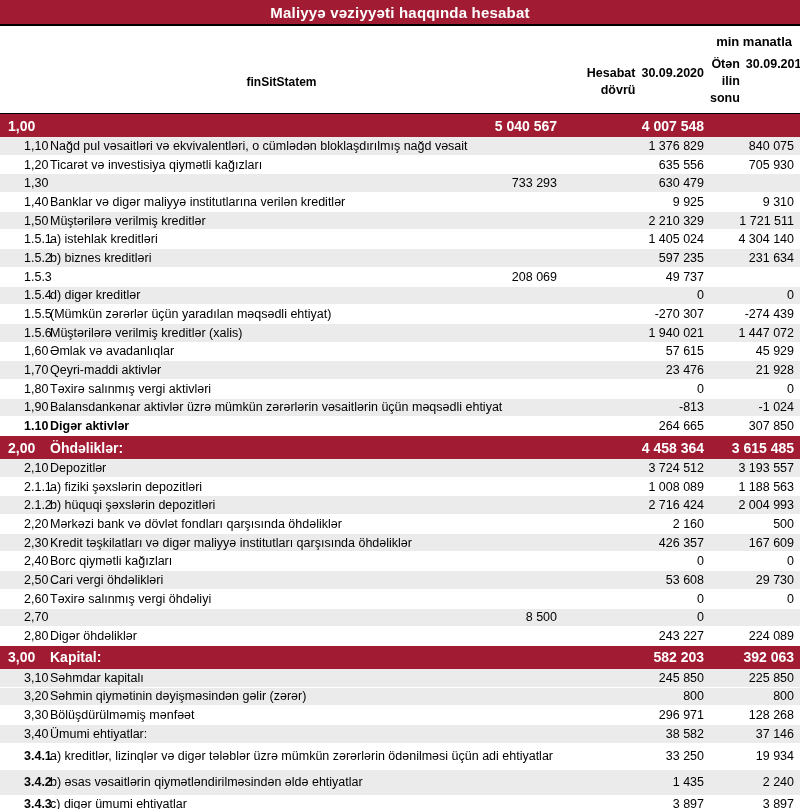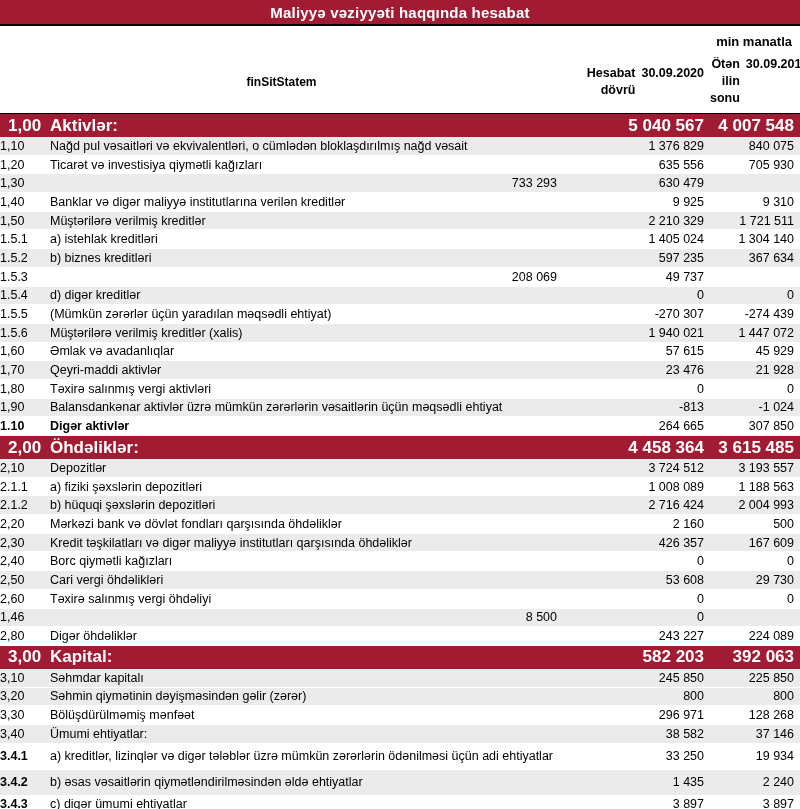--- a/index.html
+++ b/index.html
@@ -51,33 +51,33 @@
     font-size:12.5px;font-weight:bold;line-height:17px;
   }
 
   .row{
     display:grid;
     grid-template-columns:50px 1fr 147px 90px;
     align-items:center;
     min-height:18.7px;
     font-size:12.5px;
   }
-  .row .code{padding-left:0;}
+  .row .code{padding-left:24px;}
   .row .label{padding-right:4px;}
   .row .num{text-align:right;padding-right:6px;white-space:nowrap;}
   .data-row{border-bottom:1px solid #fff;}
   .data-row.shaded{background:var(--rowalt);}
   .data-row.tall{min-height:26px;}
   .b{font-weight:bold;}
 
   .section-row{
     background:var(--accent);
     color:#fff;
     min-height:23px;
-    font-size:17px;
+    font-size:14px;
     font-weight:bold;
   }
   .section-row .code{padding-left:8px;}
   .total-row{
     border-top:1px solid #000;
     border-bottom:2px solid #000;
     min-height:21px;
   }
 </style>
 </head>
@@ -99,21 +99,20 @@
     </div>
     <div class="hb-col">
       <div class="hb-label">Ötən ilin sonu</div>
       <div class="hb-date">30.09.2019</div>
     </div>
   </div>
 
   <div>
       <div class="row section-row">
         <div class="code">1,00</div>
-        <div class="label">Aktivlər:</div>
         <div class="num">5 040 567</div>
         <div class="num">4 007 548</div>
       </div>
       <div class="row data-row shaded">
         <div class="code">1,10</div>
         <div class="label">Nağd pul vəsaitləri və  ekvivalentləri, o cümlədən bloklaşdırılmış nağd vəsait</div>
         <div class="num">1 376 829</div>
         <div class="num">840 075</div>
       </div>
       <div class="row data-row">
@@ -136,27 +135,27 @@
       <div class="row data-row shaded">
         <div class="code">1,50</div>
         <div class="label">Müştərilərə verilmiş kreditlər</div>
         <div class="num">2 210 329</div>
         <div class="num">1 721 511</div>
       </div>
       <div class="row data-row">
         <div class="code">1.5.1</div>
         <div class="label">a) istehlak kreditləri</div>
         <div class="num">1 405 024</div>
-        <div class="num">1 304 140</div>
+        <div class="num">4 304 140</div>
       </div>
       <div class="row data-row shaded">
         <div class="code">1.5.2</div>
         <div class="label">b) biznes kreditləri</div>
         <div class="num">597 235</div>
-        <div class="num">367 634</div>
+        <div class="num">231 634</div>
       </div>
       <div class="row data-row">
         <div class="code">1.5.3</div>
         <div class="num">208 069</div>
         <div class="num">49 737</div>
       </div>
       <div class="row data-row shaded">
         <div class="code">1.5.4</div>
         <div class="label">d) digər kreditlər</div>
         <div class="num">0</div>
@@ -252,21 +251,21 @@
         <div class="num">53 608</div>
         <div class="num">29 730</div>
       </div>
       <div class="row data-row">
         <div class="code">2,60</div>
         <div class="label">Təxirə salınmış vergi öhdəliyi</div>
         <div class="num">0</div>
         <div class="num">0</div>
       </div>
       <div class="row data-row shaded">
-        <div class="code">1,46</div>
+        <div class="code">2,70</div>
         <div class="num">8 500</div>
         <div class="num">0</div>
       </div>
       <div class="row data-row">
         <div class="code">2,80</div>
         <div class="label">Digər öhdəliklər</div>
         <div class="num">243 227</div>
         <div class="num">224 089</div>
       </div>
       <div class="row section-row">

